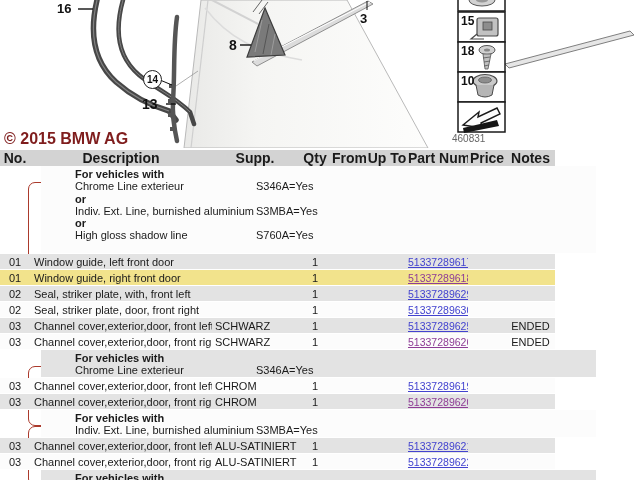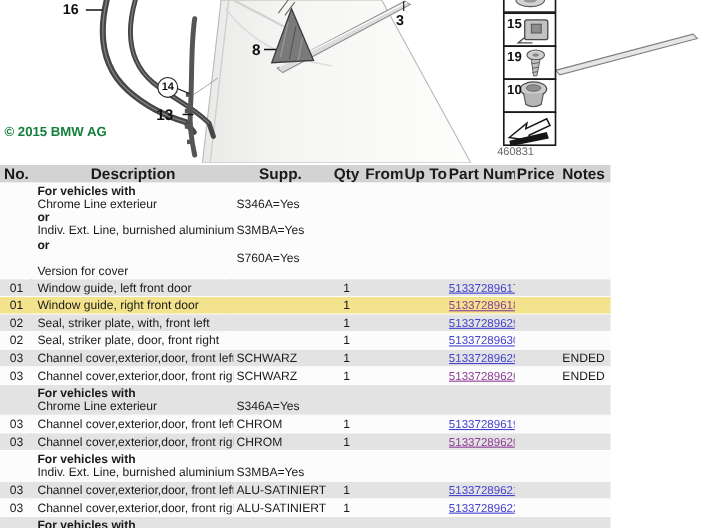--- a/index.html
+++ b/index.html
@@ -6,21 +6,21 @@
   body{width:640px;height:480px;overflow:hidden;position:relative;
        font-family:"Liberation Sans","DejaVu Sans",sans-serif;color:#1a1a1a;
        -webkit-font-smoothing:antialiased;}
   
   #diagram{position:absolute;left:0;top:0;width:640px;height:148px;}
   #diagram svg{position:absolute;left:0;top:0;}
   .callout{position:absolute;font-weight:bold;font-size:13px;color:#111;line-height:1;}
   .callout.circled{width:17px;height:17px;border:1.4px solid #222;border-radius:50%;
       font-size:10px;display:flex;align-items:center;justify-content:center;background:#fff;}
   .legend-num{position:absolute;font-weight:bold;font-size:12px;color:#111;line-height:1;}
-  #copyright{position:absolute;left:4px;top:113px;font-weight:bold;font-size:12px;color:#15803d;}
+  #copyright{position:absolute;left:4px;top:130px;font-weight:bold;font-size:16px;color:#7f1d1d;}
   #img-number{position:absolute;left:452px;top:133px;width:60px;text-align:left;
       font-size:10px;color:#666;}
   
   #table{position:absolute;left:0;top:150px;width:640px;}
   #thead{display:flex;width:555px;height:16px;background:var(--header-gray);
       font-weight:bold;font-size:14px;align-items:center;}
   #tbody{position:relative;width:555px;}
   .row{position:relative;display:flex;width:555px;box-sizing:border-box;
       border-bottom:1px solid #fff;font-size:11px;}
   .row.part{height:16px;align-items:center;}
@@ -36,21 +36,21 @@
   .w5{width:42px;text-align:center;}
   .w6{width:60px;text-align:center;}
   .w7{width:38px;text-align:center;}
   .w8{width:49px;text-align:center;}
   .hc{text-align:center;}
   .c.w1{padding-left:4px;}
   .c.w2{padding-left:3px;}
   a.pn{font-size:10.5px;text-decoration:underline;color:var(--link-blue);}
   a.pn.visited{color:var(--link-visited);}
   
-  .row.group{flex-direction:column;justify-content:flex-start;padding-top:2px;}
+  .row.group{flex-direction:column;justify-content:flex-start;padding-top:2px;margin-left:41px;}
   .gline{position:relative;height:12.3px;line-height:12.3px;width:555px;}
   .gline .gtext{position:absolute;left:34px;}
   .gline .gsupp{position:absolute;left:215px;text-align:right;}
   .gline .bold{font-weight:bold;}
   
   #boxes{position:absolute;left:0;top:16px;width:555px;height:500px;pointer-events:none;}
   .redbox{position:absolute;left:28px;width:182px;border:1.5px solid var(--box-red);
       border-radius:7px;box-sizing:border-box;}
 </style>
 </head>
@@ -150,21 +150,21 @@
     </g>
   </svg>
 
   <div class="callout" style="left:57px;top:2px;">16</div>
   <div class="callout circled" style="left:143px;top:70px;">14</div>
   <div class="callout" style="left:142px;top:97px;font-size:14px;">13</div>
   <div class="callout" style="left:229px;top:38px;font-size:14px;">8</div>
   <div class="callout" style="left:360px;top:12px;">3</div>
 
   <div class="legend-num" style="left:461px;top:15px;">15</div>
-  <div class="legend-num" style="left:461px;top:45px;">19</div>
+  <div class="legend-num" style="left:461px;top:45px;">18</div>
   <div class="legend-num" style="left:461px;top:75px;">10</div>
   <div id="copyright">© 2015 BMW AG</div>
   <div id="img-number">460831</div>
 </div>
 
 <div id="table">
   <div id="thead">
       <div class="hc w0">No.</div>
       <div class="hc w1">Description</div>
       <div class="hc w2">Supp.</div>
@@ -193,24 +193,22 @@
           <span class="gtext bold">or</span>
         </div>
         <div class="gline">
           <span class="gtext">Indiv. Ext. Line, burnished aluminium</span>
           <span class="gsupp">S3MBA=Yes</span>
         </div>
         <div class="gline">
           <span class="gtext bold">or</span>
         </div>
         <div class="gline">
+          <span class="gtext">High gloss shadow line</span>
           <span class="gsupp">S760A=Yes</span>
-        </div>
-        <div class="gline">
-          <span class="gtext">Version for cover</span>
         </div>
       </div>
       <div class="row part bg-gray" style="height: 16px;">
         <div class="c w0">01</div>
         <div class="c w1">Window guide, left front door</div>
         <div class="c w2"></div>
         <div class="c w3">1</div>
         <div class="c w4"></div>
         <div class="c w5"></div>
         <div class="c w6"><a href="#" class="pn">51337289617</a></div>

